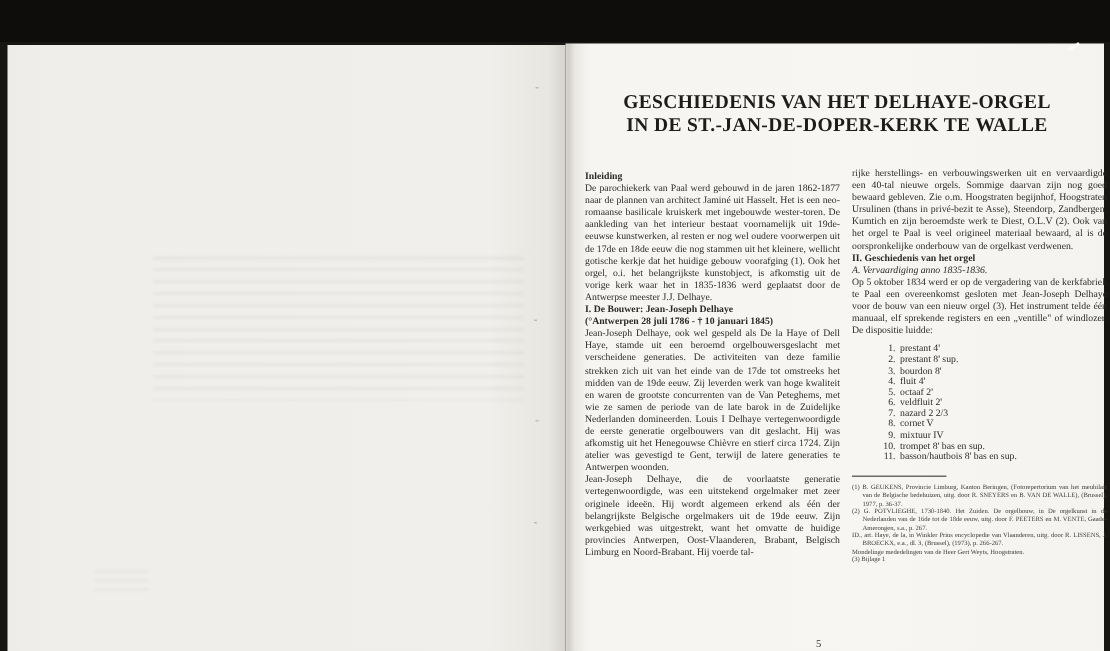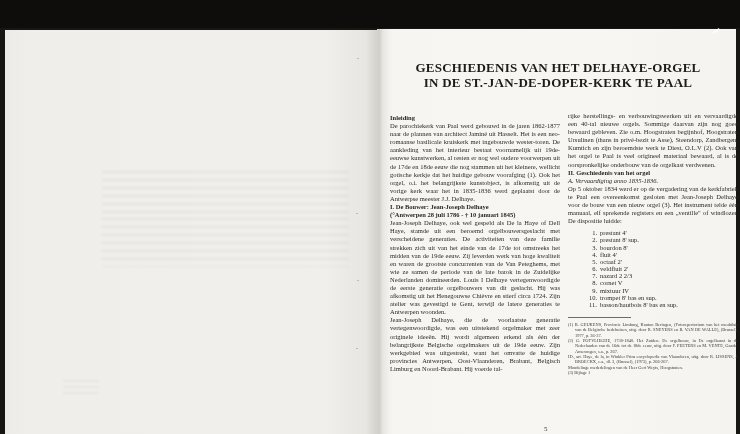--- a/index.html
+++ b/index.html
@@ -78,21 +78,21 @@
     <div class="speck" style="left:351px;top:183px;"></div>
     <div class="speck" style="left:352px;top:250px;"></div>
     <div class="speck" style="left:351px;top:318px;"></div>
   </div>
 
   <div class="page-right"></div>
   <div class="gutter"></div>
 
   <div class="title-block">
     <div>GESCHIEDENIS VAN HET DELHAYE-ORGEL</div>
-    <div>IN DE ST.-JAN-DE-DOPER-KERK TE PAAL</div>
+    <div>IN DE ST.-JAN-DE-DOPER-KERK TE WALLE</div>
   </div>
 
   <div class="col col1">
     <p class="h-bold">Inleiding</p>
     <p class="para">De parochiekerk van Paal werd gebouwd in de jaren 1862-1877 naar de plannen van architect Jaminé uit Hasselt. Het is een neo-romaanse basilicale kruiskerk met ingebouwde wester-toren. De aankleding van het interieur bestaat voornamelijk uit 19de-eeuwse kunstwerken, al resten er nog wel oudere voorwerpen uit de 17de en 18de eeuw die nog stammen uit het kleinere, wellicht gotische kerkje dat het huidige gebouw voorafging (1). Ook het orgel, o.i. het belangrijkste kunstobject, is afkomstig uit de vorige kerk waar het in 1835-1836 werd geplaatst door de Antwerpse meester J.J. Delhaye.</p>
     <p class="h-bold gap-m">I. De Bouwer: Jean-Joseph Delhaye</p>
     <p class="h-bold">(°Antwerpen 28 juli 1786 - † 10 januari 1845)</p>
     <p class="para gap-s">Jean-Joseph Delhaye, ook wel gespeld als De la Haye of Dell Haye, stamde uit een beroemd orgelbouwersgeslacht met verscheidene generaties. De activiteiten van deze familie strekken zich uit van het einde van de 17de tot omstreeks het midden van de 19de eeuw. Zij leverden werk van hoge kwaliteit en waren de grootste concurrenten van de Van Peteghems, met wie ze samen de periode van de late barok in de Zuidelijke Nederlanden domineerden. Louis I Delhaye vertegenwoordigde de eerste generatie orgelbouwers van dit geslacht. Hij was afkomstig uit het Henegouwse Chièvre en stierf circa 1724. Zijn atelier was gevestigd te Gent, terwijl de latere generaties te Antwerpen woonden.</p>
     <p class="para gap-s">Jean-Joseph Delhaye, die de voorlaatste generatie vertegenwoordigde, was een uitstekend orgelmaker met zeer originele ideeën. Hij wordt algemeen erkend als één der belangrijkste Belgische orgelmakers uit de 19de eeuw. Zijn werkgebied was uitgestrekt, want het omvatte de huidige provincies Antwerpen, Oost-Vlaanderen, Brabant, Belgisch Limburg en Noord-Brabant. Hij voerde tal-</p>
   </div>

